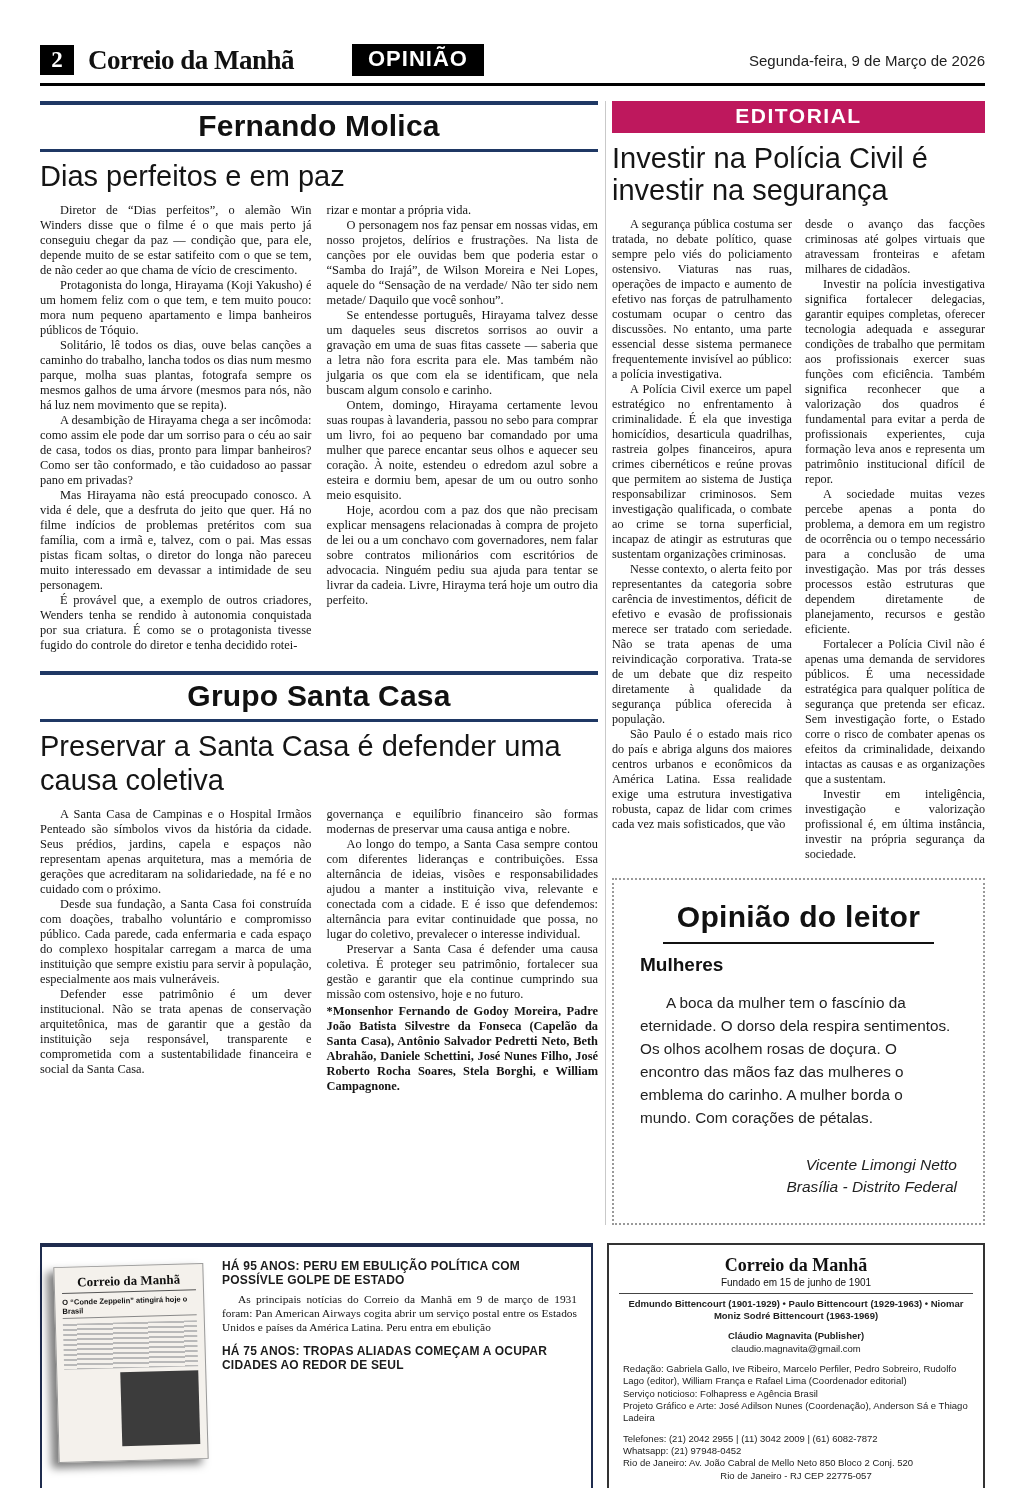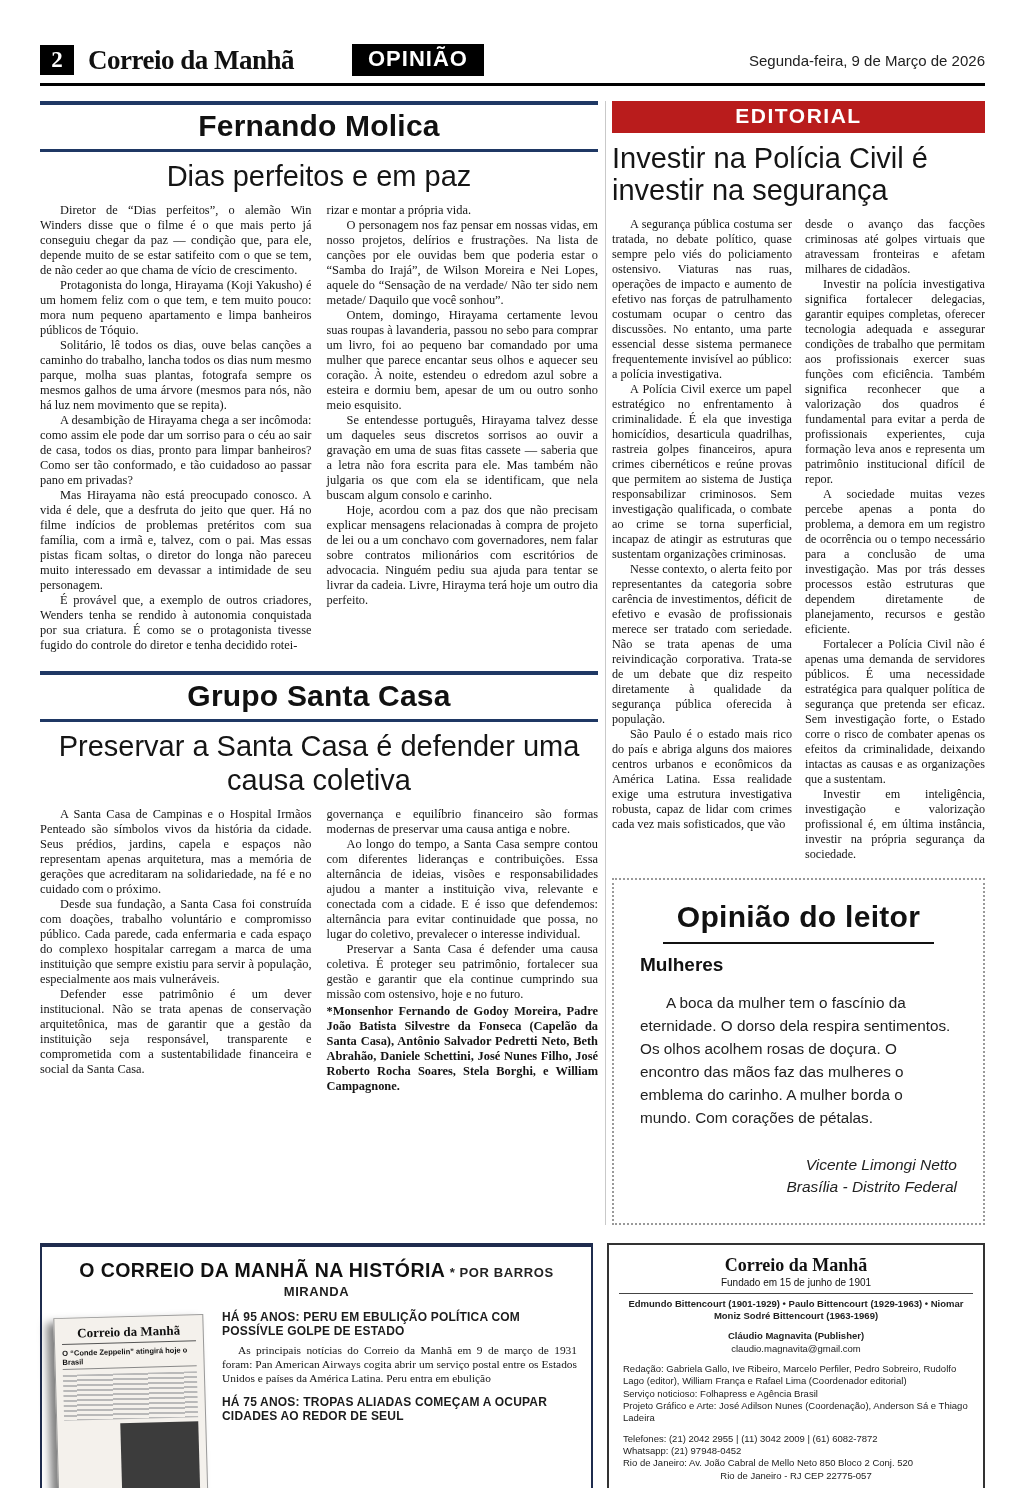--- a/index.html
+++ b/index.html
@@ -38,41 +38,41 @@
   .vdivider { width:1px; background:#c9c9c9; margin:0 6px 0 7px; }
   .col-right { flex:1; min-width:0; }
 
   .rule-navy-4 { border-top:4px solid #1f3864; }
   .rule-navy-3 { border-top:3px solid #1f3864; }
   .kicker {
     text-align:center; font-weight:700; font-size:30px;
     padding:4px 0 6px; letter-spacing:0.2px;
   }
   .deck {
-    text-align:center; font-weight:400; font-size:29px; line-height:1.15;
+    font-weight:400; font-size:29px; line-height:1.15;
     padding:8px 0 10px; color:#151515;
   }
   .twocol { display:flex; gap:15px; }
   .twocol > div { flex:1; min-width:0; }
   .serifbody p {
     font-family:"Liberation Serif", serif;
     font-size:12.4px; line-height:15px;
     text-align:justify; text-indent:20px; color:#141414;
   }
   .serifbody p.noindent { text-indent:0; }
   .santa-sign {
     font-family:"Liberation Serif", serif;
     font-weight:700; font-size:12.6px; line-height:1.32;
     text-align:right; margin-top:2px;
   }
   .section-gap { margin-top:18px; }
 
   
   .ed-banner {
-    background:#b91c1c; color:#fff; text-align:center;
+    background:#be185d; color:#fff; text-align:center;
     font-weight:700; font-size:21px; letter-spacing:1.5px; padding:3px 0 5px;
   }
   .ed-title {
     text-align:left; font-size:29px; font-weight:400; line-height:1.12;
     padding:9px 0 10px; color:#151515;
   }
   .ed-body p {
     font-family:"Liberation Serif", serif;
     font-size:12.2px; line-height:15px;
     text-align:justify; text-indent:18px; color:#141414;
@@ -180,22 +180,22 @@
             <p>Diretor de “Dias perfeitos”, o alemão Win Winders disse que o filme é o que mais perto já conseguiu chegar da paz — condição que, para ele, depende muito de se estar satifeito com o que se tem, de não ceder ao que chama de vício de crescimento.</p>
             <p>Protagonista do longa, Hirayama (Koji Yakusho) é um homem feliz com o que tem, e tem muito pouco: mora num pequeno apartamento e limpa banheiros públicos de Tóquio.</p>
             <p>Solitário, lê todos os dias, ouve belas canções a caminho do trabalho, lancha todos os dias num mesmo parque, molha suas plantas, fotografa sempre os mesmos galhos de uma árvore (mesmos para nós, não há luz nem movimento que se repita).</p>
             <p>A desambição de Hirayama chega a ser incômoda: como assim ele pode dar um sorriso para o céu ao sair de casa, todos os dias, pronto para limpar banheiros? Como ser tão conformado, e tão cuidadoso ao passar pano em privadas?</p>
             <p>Mas Hirayama não está preocupado conosco. A vida é dele, que a desfruta do jeito que quer. Há no filme indícios de problemas pretéritos com sua família, com a irmã e, talvez, com o pai. Mas essas pistas ficam soltas, o diretor do longa não pareceu muito interessado em devassar a intimidade de seu personagem.</p>
             <p>É provável que, a exemplo de outros criadores, Wenders tenha se rendido à autonomia conquistada por sua criatura. É como se o protagonista tivesse fugido do controle do diretor e tenha decidido rotei-</p>
           </div>
           <div>
             <p class="noindent">rizar e montar a própria vida.</p>
             <p>O personagem nos faz pensar em nossas vidas, em nosso projetos, delírios e frustrações. Na lista de canções por ele ouvidas bem que poderia estar o “Samba do Irajá”, de Wilson Moreira e Nei Lopes, aquele do “Sensação de na verdade/ Não ter sido nem metade/ Daquilo que você sonhou”.</p>
+            <p>Se entendesse português, Hirayama talvez desse um daqueles seus discretos sorrisos ao ouvir a gravação em uma de suas fitas cassete — saberia que a letra não fora escrita para ele. Mas também não julgaria os que com ela se identificam, que nela buscam algum consolo e carinho.</p>
             <p>Ontem, domingo, Hirayama certamente levou suas roupas à lavanderia, passou no sebo para comprar um livro, foi ao pequeno bar comandado por uma mulher que parece encantar seus olhos e aquecer seu coração. À noite, estendeu o edredom azul sobre a esteira e dormiu bem, apesar de um ou outro sonho meio esquisito.</p>
-            <p>Se entendesse português, Hirayama talvez desse um daqueles seus discretos sorrisos ao ouvir a gravação em uma de suas fitas cassete — saberia que a letra não fora escrita para ele. Mas também não julgaria os que com ela se identificam, que nela buscam algum consolo e carinho.</p>
             <p>Hoje, acordou com a paz dos que não precisam explicar mensagens relacionadas à compra de projeto de lei ou a um conchavo com governadores, nem falar sobre contratos milionários com escritórios de advocacia. Ninguém pediu sua ajuda para tentar se livrar da cadeia. Livre, Hirayma terá hoje um outro dia perfeito.</p>
           </div>
         </div>
       </section>
 
       <section class="section-gap">
         <div class="rule-navy-4"></div>
         <h2 class="kicker">Grupo Santa Casa</h2>
         <div class="rule-navy-3"></div>
         <h3 class="deck">Preservar a Santa Casa é defender uma causa coletiva</h3>
@@ -249,24 +249,20 @@
           <div>Vicente Limongi Netto</div>
           <div>Brasília - Distrito Federal</div>
         </div>
       </section>
     </div>
   </div>
 
   <div class="bottom">
 
     <section class="histbox">
-      <div class="hist-titleline">
-        <span class="hist-title">O CORREIO DA MANHÃ NA HISTÓRIA</span>
-        <span class="hist-byline">* POR BARROS MIRANDA</span>
-      </div>
       <div class="hist-flex">
         <div class="thumb">
           <div class="thumb-name">Correio da Manhã</div>
           <div class="thumb-head">O “Conde Zeppelin” atingirá hoje o Brasil</div>
           <div class="thumb-lines"></div>
           <div class="thumb-photo"></div>
         </div>
         <div class="hist-items">
           <h3 class="hist-head">HÁ 95 ANOS: PERU EM EBULIÇÃO POLÍTICA COM POSSÍVLE GOLPE DE ESTADO</h3>
           <div class="hist-cols">

